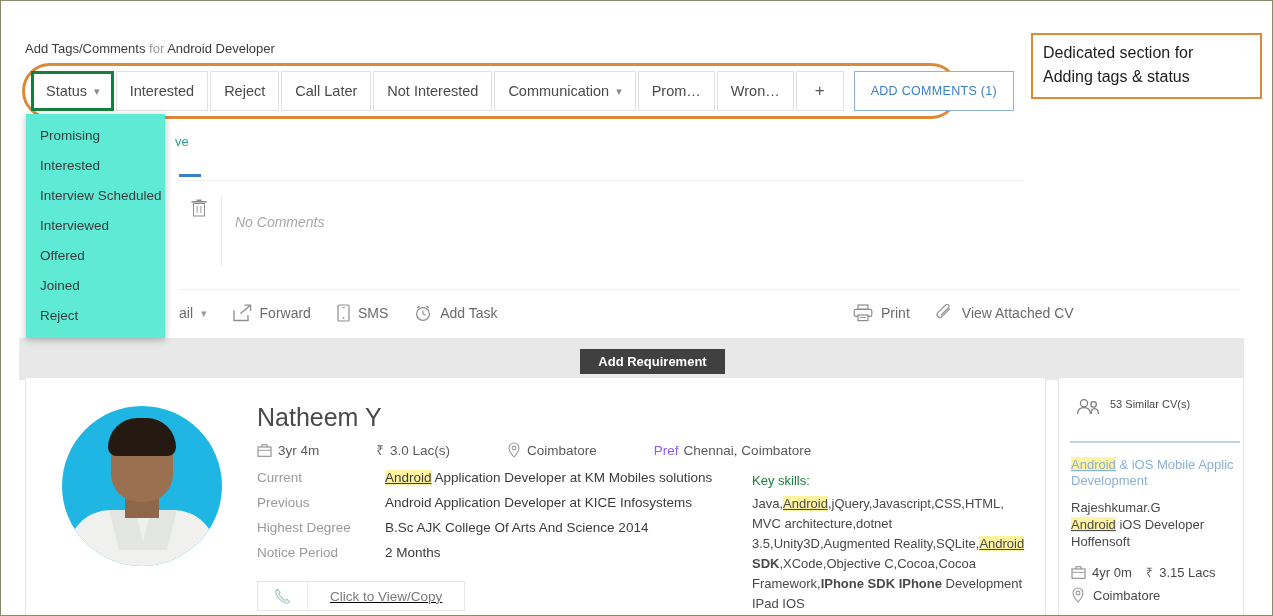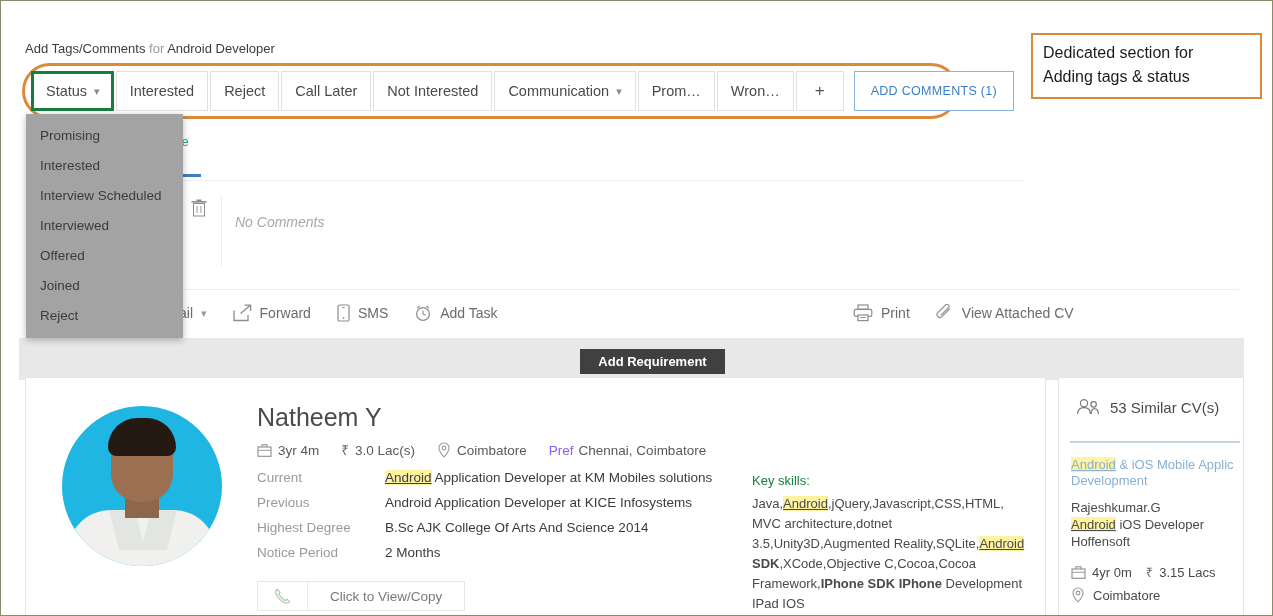--- a/index.html
+++ b/index.html
@@ -59,22 +59,22 @@
     color: #3b7fc4;
     font-size: 12.5px;
     letter-spacing: .3px;
     padding: 0 16px;
     margin-left: 8px;
   }
 
   
   .dropdown {
     position: absolute; left: 25px; top: 113px;
-    width: 157px;
-    background: #a3a3a3;
+    width: 139px;
+    background: #5eead4;
     box-shadow: 0 2px 7px rgba(0,0,0,.28);
     padding: 6px 12px 8px 0;
     z-index: 40;
   }
   .dd-item {
     padding: 7.5px 0 7.5px 14px;
     font-size: 13.5px; color: #3c3c3c;
     white-space: nowrap; cursor: pointer;
   }
 
@@ -186,41 +186,42 @@
   .avatar .collarL { left: 52px; transform: skewX(14deg); }
   .avatar .collarR { left: 84px; transform: skewX(-14deg); }
 
   .cand-name {
     position: absolute; left: 256px; top: 402px;
     font-size: 25px; color: #4a4a4a; font-weight: normal;
   }
   .meta-row {
     position: absolute; left: 256px; top: 440px;
     display: flex; align-items: center;
-    font-size: 13.5px; color: #5a5a5a;
+    font-size: 13.5px; color: #5a5a5a; gap: 35px;
   }
   .meta-row .seg { display: flex; align-items: center; margin-right: 22px; white-space: nowrap; }
   .meta-row .seg .ic { margin-right: 6px; display: inline-flex; }
   .meta-row .pref-lbl { color: #8b5cf6; margin-right: 5px; }
 
   .detail-grid {
     position: absolute; left: 256px; top: 468px;
     font-size: 13.5px;
   }
   .detail-grid .drow { display: flex; margin-bottom: 8px; line-height: 17px; }
   .detail-grid .dlbl { width: 128px; color: #9a9a9a; flex: none; }
   .detail-grid .dval { color: #3c3c3c; white-space: nowrap; }
 
   .hl { background: #fdf3a0; text-decoration: underline; }
 
   .phone-box {
     position: absolute; left: 256px; top: 580px;
     display: flex; align-items: stretch;
     border: 1px solid #e6e6e6; height: 30px;
     background: #fff;
+    text-decoration: underline;
   }
   .phone-box .pic { width: 50px; display: flex; align-items: center; justify-content: center;
                     border-right: 1px solid #ececec; }
   .phone-box .ptxt { padding: 0 22px; display: flex; align-items: center;
                      font-size: 13.5px; color: #7a7a7a; white-space: nowrap; }
 
   .skills {
     position: absolute; left: 751px; top: 470px;
     width: 275px;
     font-size: 13px; color: #4a4a4a; line-height: 20px;
@@ -230,22 +231,22 @@
   
   .similar-panel {
     position: absolute; left: 1057px; top: 376px;
     width: 186px; height: 240px;
     background: #fff;
     border: 1px solid #e6e6e6;
     border-bottom: none;
   }
   .similar-head {
     position: absolute; left: 1074px; top: 397px;
-    display: flex; align-items: flex-end;
-    font-size: 15px; color: #4a4a4a; white-space: nowrap;
+    display: flex; align-items: flex-start;
+    font-size: 11px; color: #4a4a4a; white-space: nowrap;
   }
   .similar-head .ic { margin-right: 9px; display: inline-flex; }
   .similar-rule {
     position: absolute; left: 1069px; top: 440px;
     width: 170px; height: 2px; background: #bcd3e8;
   }
   .sim-title {
     position: absolute; left: 1070px; top: 456px;
     width: 178px;
     font-size: 13px; color: #8ab0d4; line-height: 16px;

